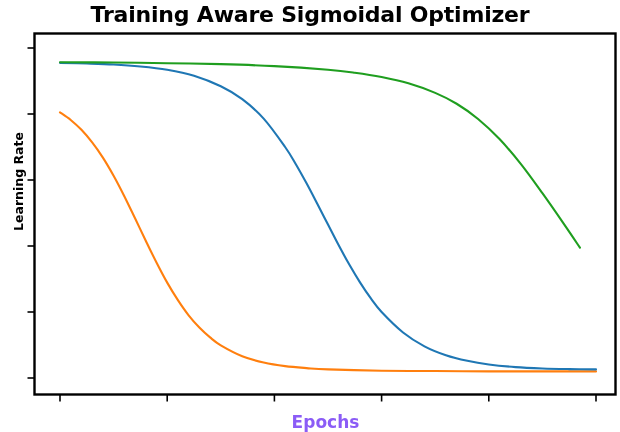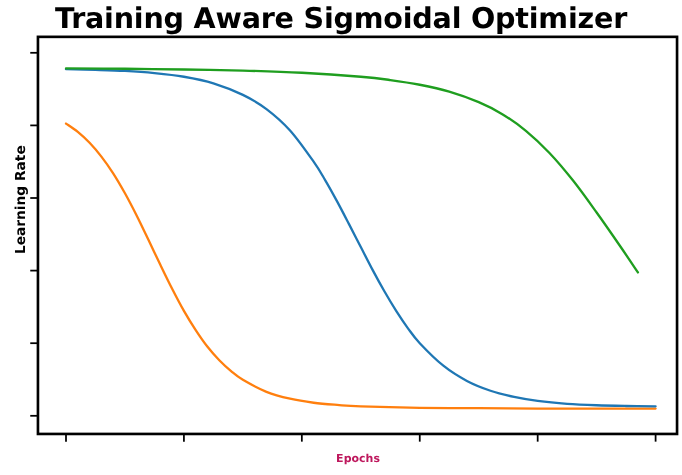--- a/index.html
+++ b/index.html
@@ -21,21 +21,21 @@
     height: 432px;
   }
   #chart-title {
     position: absolute;
     left: 0;
     top: 2px;
     width: 620px;
     text-align: center;
     font-family: "DejaVu Sans", sans-serif;
     font-weight: bold;
-    font-size: 26px;
+    font-size: 22px;
     color: #000000;
     letter-spacing: -0.2px;
     white-space: nowrap;
   }
   #ylabel {
     position: absolute;
     left: -42px;
     top: 174px;
     width: 120px;
     text-align: center;
@@ -48,22 +48,22 @@
     white-space: nowrap;
   }
   #xlabel {
     position: absolute;
     left: 34px;
     top: 412px;
     width: 583px;
     text-align: center;
     font-family: "DejaVu Sans", sans-serif;
     font-weight: bold;
-    font-size: 10px;
-    color: #be185d;
+    font-size: 17px;
+    color: #8b5cf6;
     white-space: nowrap;
   }
   svg.plot {
     position: absolute;
     left: 0; top: 0;
     width: 620px;
     height: 432px;
     overflow: visible;
   }
   .spine {

